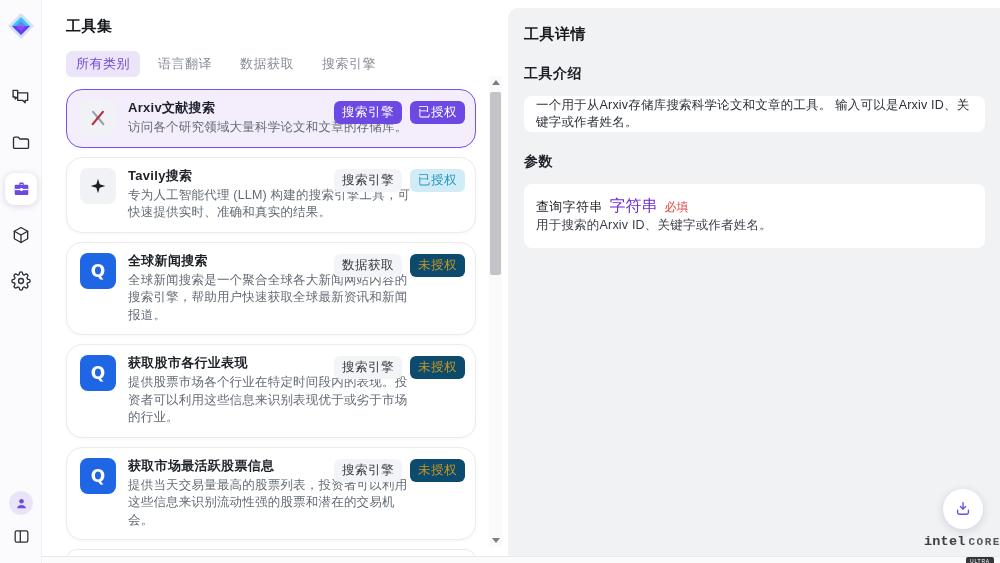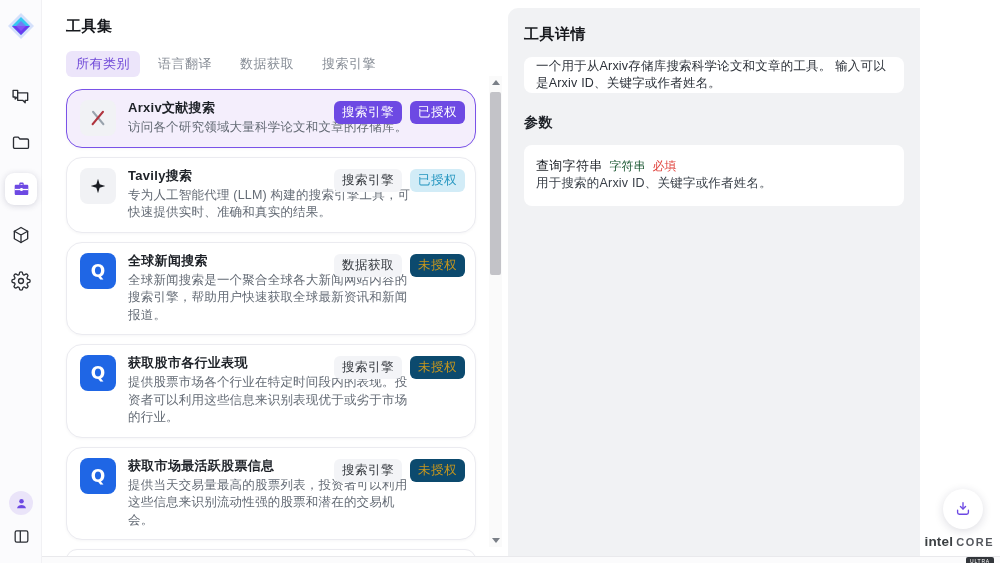--- a/index.html
+++ b/index.html
@@ -63,48 +63,48 @@
     align-items:center; justify-content:center; cursor:pointer; }
   .sb-arrow.up { top:0; }
   .sb-arrow.down { bottom:0; }
   .sb-arrow span { width:0; height:0; border-left:4px solid transparent; border-right:4px solid transparent; }
   .sb-arrow.up span { border-bottom:5px solid #7a7f87; }
   .sb-arrow.down span { border-top:5px solid #7a7f87; }
   .sb-thumb { position:absolute; left:1px; top:16px; width:11px; height:183px;
     background:#c3c3c8; border-radius:2px; cursor:grab; }
 
   
-  .details-panel { position:absolute; left:508px; top:8px; width:412px; height:548px;
+  .details-panel { position:absolute; left:508px; top:8px; width:493px; height:548px;
     background:#f1f2f4; border-top-left-radius:10px; padding:17px 16px 0 16px; }
   .details-title { font-size:15px; font-weight:700; color:#17191d; letter-spacing:.5px; }
   .section-h { font-size:14px; font-weight:700; color:#1d2127; letter-spacing:.5px; }
   .intro-h { margin-top:21px; }
   .intro-card { margin-top:13px; background:#fff; border-radius:8px; height:36px;
     display:flex; align-items:center; padding:0 12px; }
   .intro-text { font-size:12.5px; color:#2b3038; letter-spacing:.2px; }
   .params-h { margin-top:21px; }
   .param-card { margin-top:13px; background:#fff; border-radius:8px; padding:12px 12px 14px 12px; }
   .param-line1 { display:flex; align-items:baseline; gap:7px; }
   .param-name { font-size:13px; font-weight:400; color:#1d2127; letter-spacing:.3px; }
-  .param-type { font-size:12px; color:#14532d; }
+  .param-type { font-size:16px; color:#6d28d9; }
   .param-required { font-size:12px; color:#e0443e; }
   .param-desc { font-size:12.5px; color:#3a4049; letter-spacing:.2px; }
 
   
   .bottom-strip { position:absolute; left:0; top:556px; width:1000px; height:7px;
     background:#fbfbfc; border-top:1px solid #e9e9ec; z-index:4; }
 
   
   .download-fab { position:absolute; left:943px; top:489px; width:40px; height:40px;
     border-radius:50%; background:#fff; border:none; box-shadow:0 2px 10px rgba(30,30,60,.15);
     display:flex; align-items:center; justify-content:center; cursor:pointer; z-index:7; }
   .download-fab svg { width:18px; height:18px; stroke:#6d49e3; fill:none; stroke-width:1.8;
     stroke-linecap:round; stroke-linejoin:round; }
   .brand { position:absolute; left:924px; top:534px; width:70px; text-align:right; z-index:7; }
-  .brand-row { display:flex; align-items:baseline; justify-content:flex-end; gap:3px; }
+  .brand-row { display:flex; align-items:baseline; justify-content:flex-start; gap:3px;font-family:Liberation Mono, monospace; }
   .brand-intel { font-size:13.5px; font-weight:700; color:#3c4043; letter-spacing:.2px; }
   .brand-core { font-size:11px; font-weight:600; color:#55585e; letter-spacing:1.5px; }
   .brand-badge { display:inline-block; margin-top:1px; background:#33363b; color:#fff;
     font-size:5px; letter-spacing:.8px; padding:1px 4px; border-radius:2px; }
 </style>
 </head>
 <body>
 
 <div class="app">
 
@@ -253,20 +253,21 @@
         <span></span>
       </div>
     <div class="sb-thumb"></div>
     <div class="sb-arrow down">
         <span></span>
       </div>
   </div>
 
   <section class="details-panel">
     <h2 class="details-title">工具详情</h2>
+    <h3 class="section-h intro-h">工具介绍</h3>
     <div class="intro-card">
       <span class="intro-text">一个用于从Arxiv存储库搜索科学论文和文章的工具。 输入可以是Arxiv ID、关键字或作者姓名。</span>
     </div>
     <h3 class="section-h params-h">参数</h3>
     <div class="param-card">
       <div class="param-line1">
         <span class="param-name">查询字符串</span>
         <span class="param-type">字符串</span>
         <span class="param-required">必填</span>
       </div>

